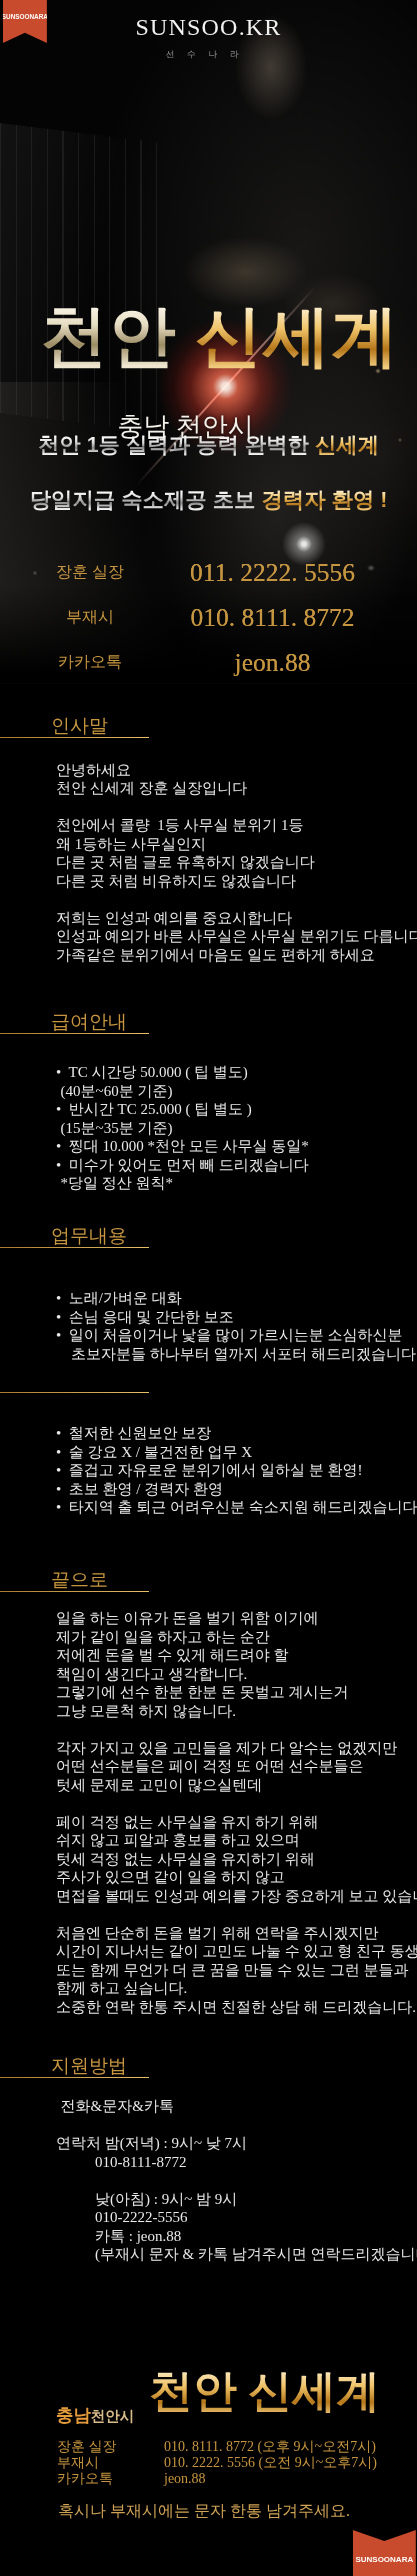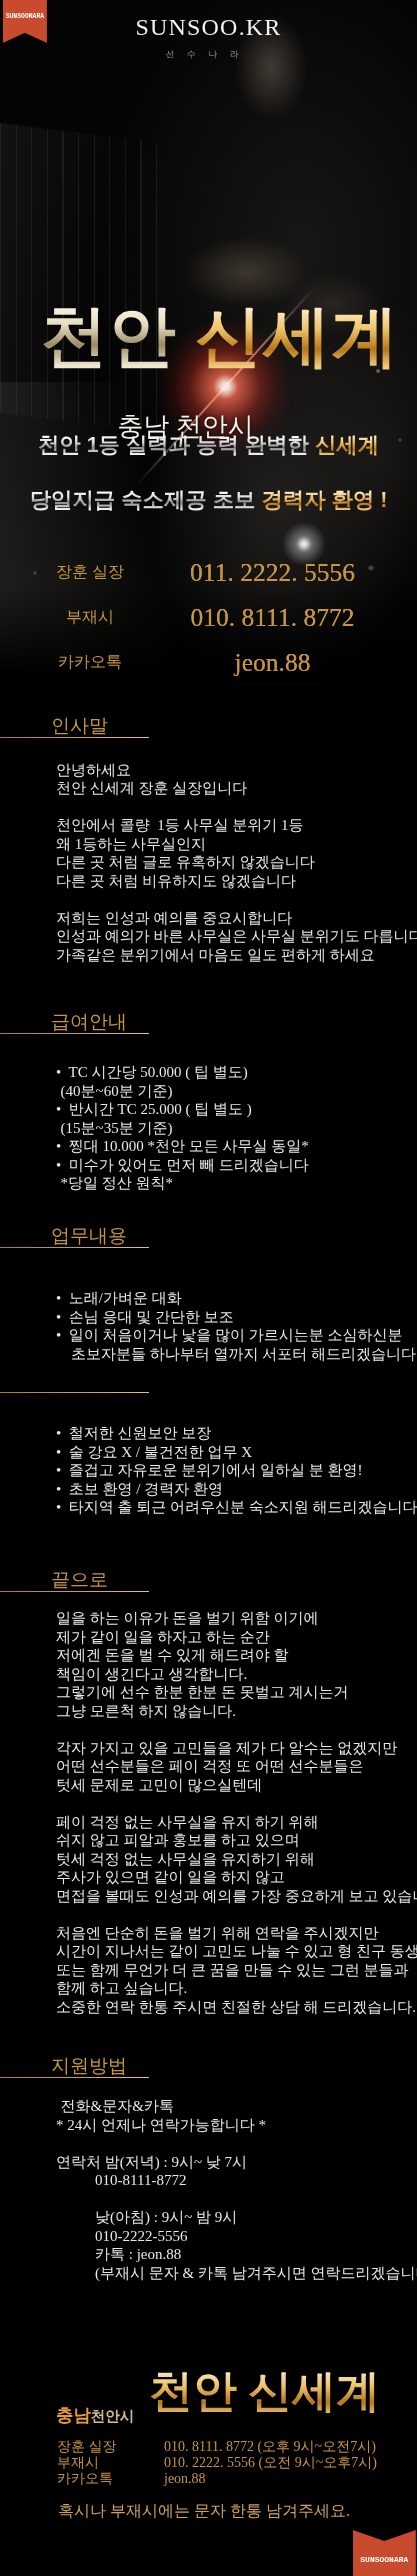--- a/index.html
+++ b/index.html
@@ -37,21 +37,21 @@
   .flare-red{position:absolute;left:156px;top:317px;width:139px;height:139px;
     background:radial-gradient(circle, rgba(255,235,225,.95) 0 3.5px, rgba(255,110,80,.75) 12.7px, rgba(230,50,35,.35) 35px, rgba(180,25,18,.15) 52px, transparent 68px);}
   .flare-streak{position:absolute;left:93px;top:385px;width:266px;height:2.3px;transform:rotate(-48deg);
     background:linear-gradient(90deg, transparent, rgba(255,210,195,.75) 42%, #fff 50%, rgba(255,210,195,.75) 58%, transparent);}
   .flare-white{position:absolute;left:278px;top:518px;width:52px;height:52px;
     background:radial-gradient(circle, rgba(255,255,255,.9) 0 1.7px, rgba(255,255,255,.35) 8px, transparent 22px);}
   .hero-fade{position:absolute;left:0;top:585px;width:417px;height:98px;
     background:linear-gradient(180deg, rgba(0,0,0,0), #000 90%);}
   
   .ribbon{position:absolute;background:var(--ribbon);color:#fff;
-    font-family:Liberation Mono, monospace;font-weight:bold;
+    font-family:Liberation Sans, sans-serif;font-weight:bold;
     display:flex;align-items:center;justify-content:center;text-align:center;}
   .ribbon-top{left:2.9px;top:0;width:44px;height:43px;font-size:6.4px;padding-bottom:9.3px;box-sizing:border-box;
     clip-path:polygon(0 0,100% 0,100% 100%,50% 76%,0 100%);}
   .ribbon-bottom{right:1.2px;top:2530px;width:63px;height:46px;font-size:8px;padding-top:12.7px;box-sizing:border-box;
     clip-path:polygon(0 0,50% 24%,100% 0,100% 100%,0 100%);}
   
   .site-title{position:absolute;left:0;top:14px;width:417px;text-align:center;
     font-size:24px;letter-spacing:1.2px;color:#f2f2f2;}
   .site-sub{position:absolute;left:0;top:49px;width:417px;text-align:center;
     font-size:8.7px;letter-spacing:12.7px;color:rgba(255,255,255,.55);font-family:Liberation Mono, monospace;}
@@ -230,21 +230,20 @@
         <div class="line"><span class="c-white">소중한 연락 한통 주시면 친절한 상담 해 드리겠습니다.</span><span></span></div>
       </div>
   </div>
 
   <div class="section" style="top:2054px">
     <div class="sec-head">지원방법</div>
     <div class="sec-rule"></div>
     <div class="sec-body" style="margin-top:19px">
 
     <div class="line c-i1"><span class="c-white">전화&amp;문자&amp;카톡</span><span></span></div>
-        <div class="line"><span class="c-yellow">* 24시 언제나 연락가능합니다 *</span><span></span></div>
         <div class="line"><span></span><span></span></div>
         <div class="line"><span class="c-white">연락처 밤(저녁) : 9시~ 낮 7시</span><span></span></div>
         <div class="line c-i3"><span class="c-white">010-8111-8772</span><span></span></div>
         <div class="line"><span></span><span></span></div>
         <div class="line c-i3"><span class="c-white">낮(아침) : 9시~ 밤 9시</span><span></span></div>
         <div class="line c-i3"><span class="c-white">010-2222-5556</span><span></span></div>
         <div class="line c-i3"><span class="c-white">카톡 : jeon.88</span><span></span></div>
         <div class="line c-i3"><span class="c-white">(부재시 문자 &amp; 카톡 남겨주시면 연락드리겠습니다)</span><span></span></div>
       </div>
   </div>

